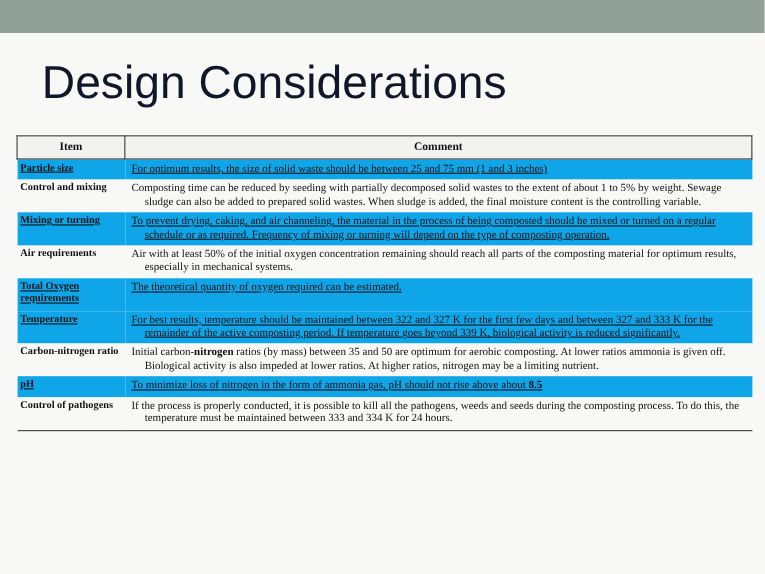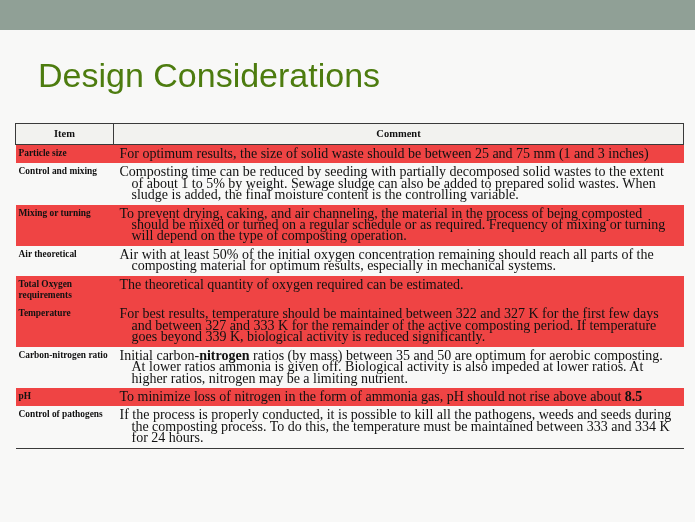--- a/index.html
+++ b/index.html
@@ -19,23 +19,23 @@
     left: 0; top: 0;
     width: 695px;
     height: 30px;
     background: #90a096;
   }
   .slide-title {
     position: absolute;
     left: 38px;
     top: 52px;
     font-family: "Liberation Sans", sans-serif;
-    font-size: 34px;
+    font-size: 42px;
     font-weight: normal;
-    color: #4d7c0f;
+    color: #0f172a;
     letter-spacing: 0px;
     line-height: 46px;
     white-space: nowrap;
   }
   .table-wrap {
     position: absolute;
     left: 15px;
     top: 123px;
     width: 668px;
   }
@@ -76,33 +76,33 @@
     line-height: 11.4px;
     border: none;
   }
   tbody td.item {
     font-weight: bold;
     font-size: 9.4px;
     padding-left: 3px;
     padding-right: 2px;
   }
   tbody td.comment {
-    font-size: 14px;
+    font-size: 10px;
     padding-left: 6px;
     padding-right: 6px;
     text-indent: -9px;
     margin-left: 9px;
     margin-top: 44px;
   }
   tbody td.comment > span.ind {
     display: block;
     padding-left: 12px;
     text-indent: -12px;
   }
-  tr.shade td { background: #ef4444; }
+  tr.shade td { background: #0ea5e9; text-decoration: underline; }
   tr.plain td { background: transparent; }
   tbody tr.last td { border-bottom: 1px solid #3a3a3a; }
   b.em { font-weight: bold; }
 </style>
 </head>
 <body>
 
 <div class="top-bar"></div>
 
 <div class="slide-title">Design Considerations</div>
@@ -133,21 +133,21 @@
             <span class="ind">Composting time can be reduced by seeding with partially decomposed solid wastes to the extent of about 1 to 5% by weight. Sewage sludge can also be added to prepared solid wastes. When sludge is added, the final moisture content is the controlling variable.</span>
           </td>
         </tr>
         <tr class="shade">
           <td class="item">Mixing or turning</td>
           <td class="comment">
             <span class="ind">To prevent drying, caking, and air channeling, the material in the process of being composted should be mixed or turned on a regular schedule or as required. Frequency of mixing or turning will depend on the type of composting operation.</span>
           </td>
         </tr>
         <tr class="plain">
-          <td class="item">Air theoretical</td>
+          <td class="item">Air requirements</td>
           <td class="comment">
             <span class="ind">Air with at least 50% of the initial oxygen concentration remaining should reach all parts of the composting material for optimum results, especially in mechanical systems.</span>
           </td>
         </tr>
         <tr class="shade">
           <td class="item">Total Oxygen requirements</td>
           <td class="comment">
             <span class="ind">The theoretical quantity of oxygen required can be estimated.</span>
           </td>
         </tr>

